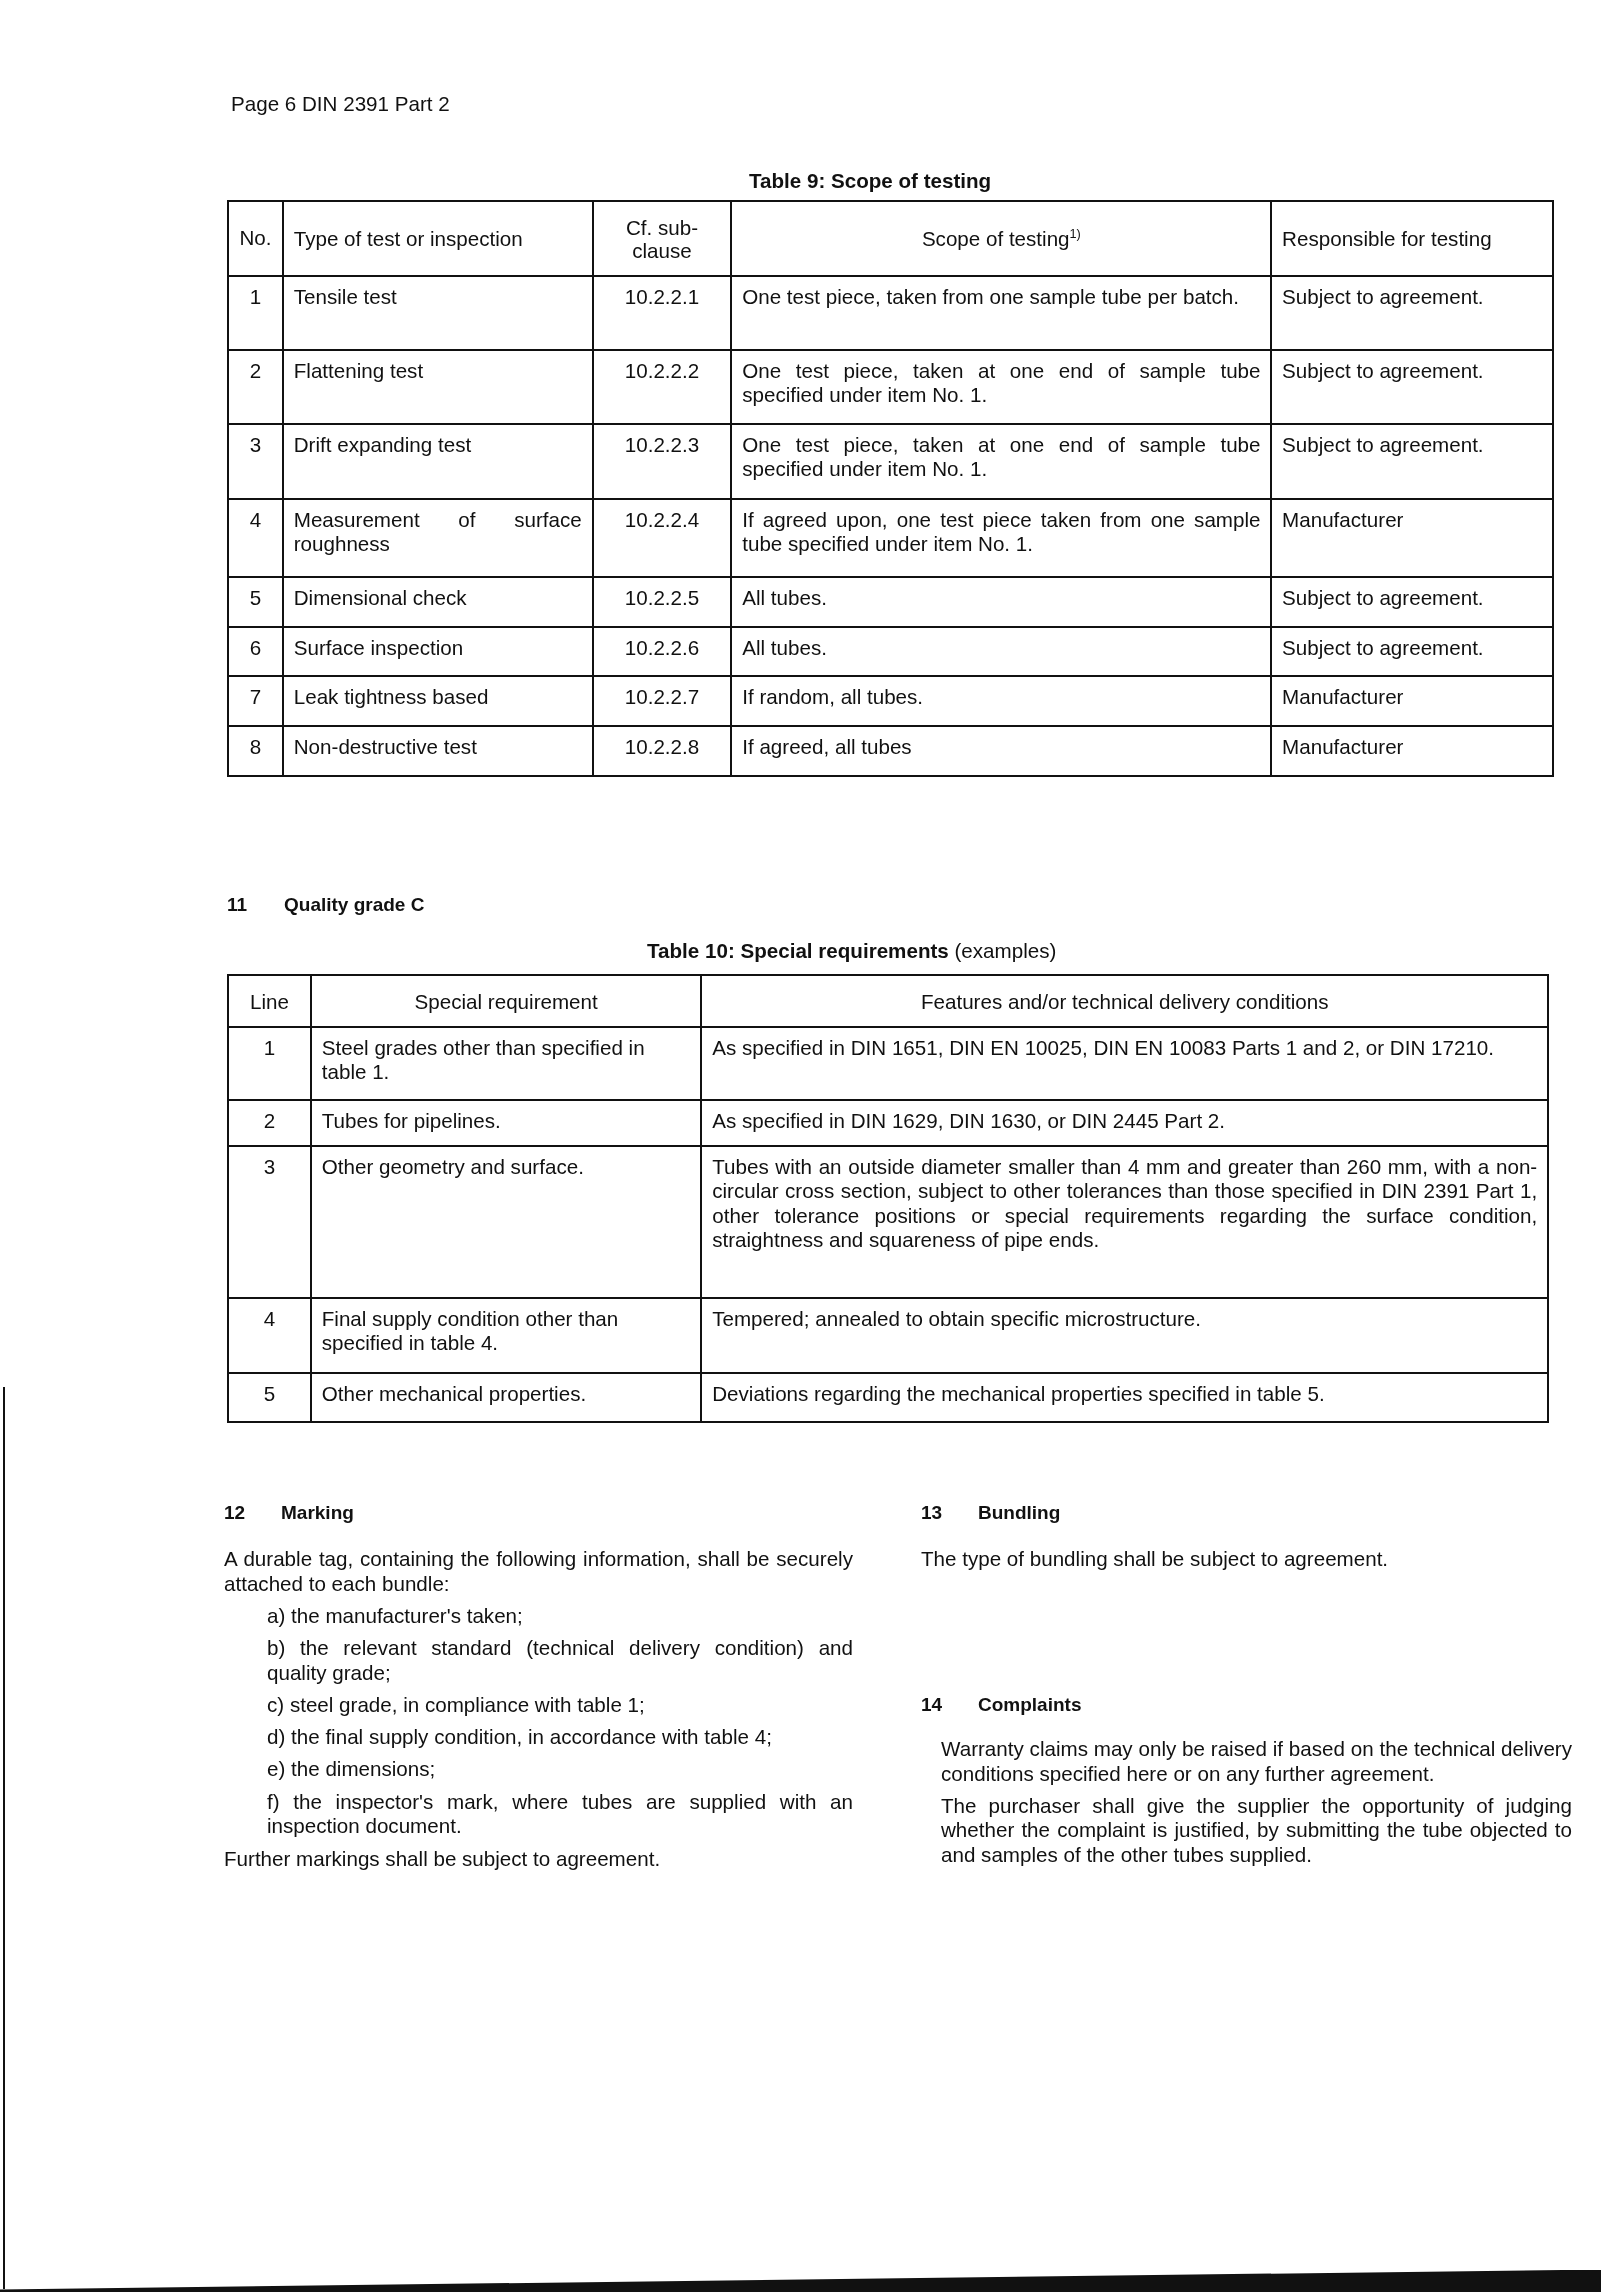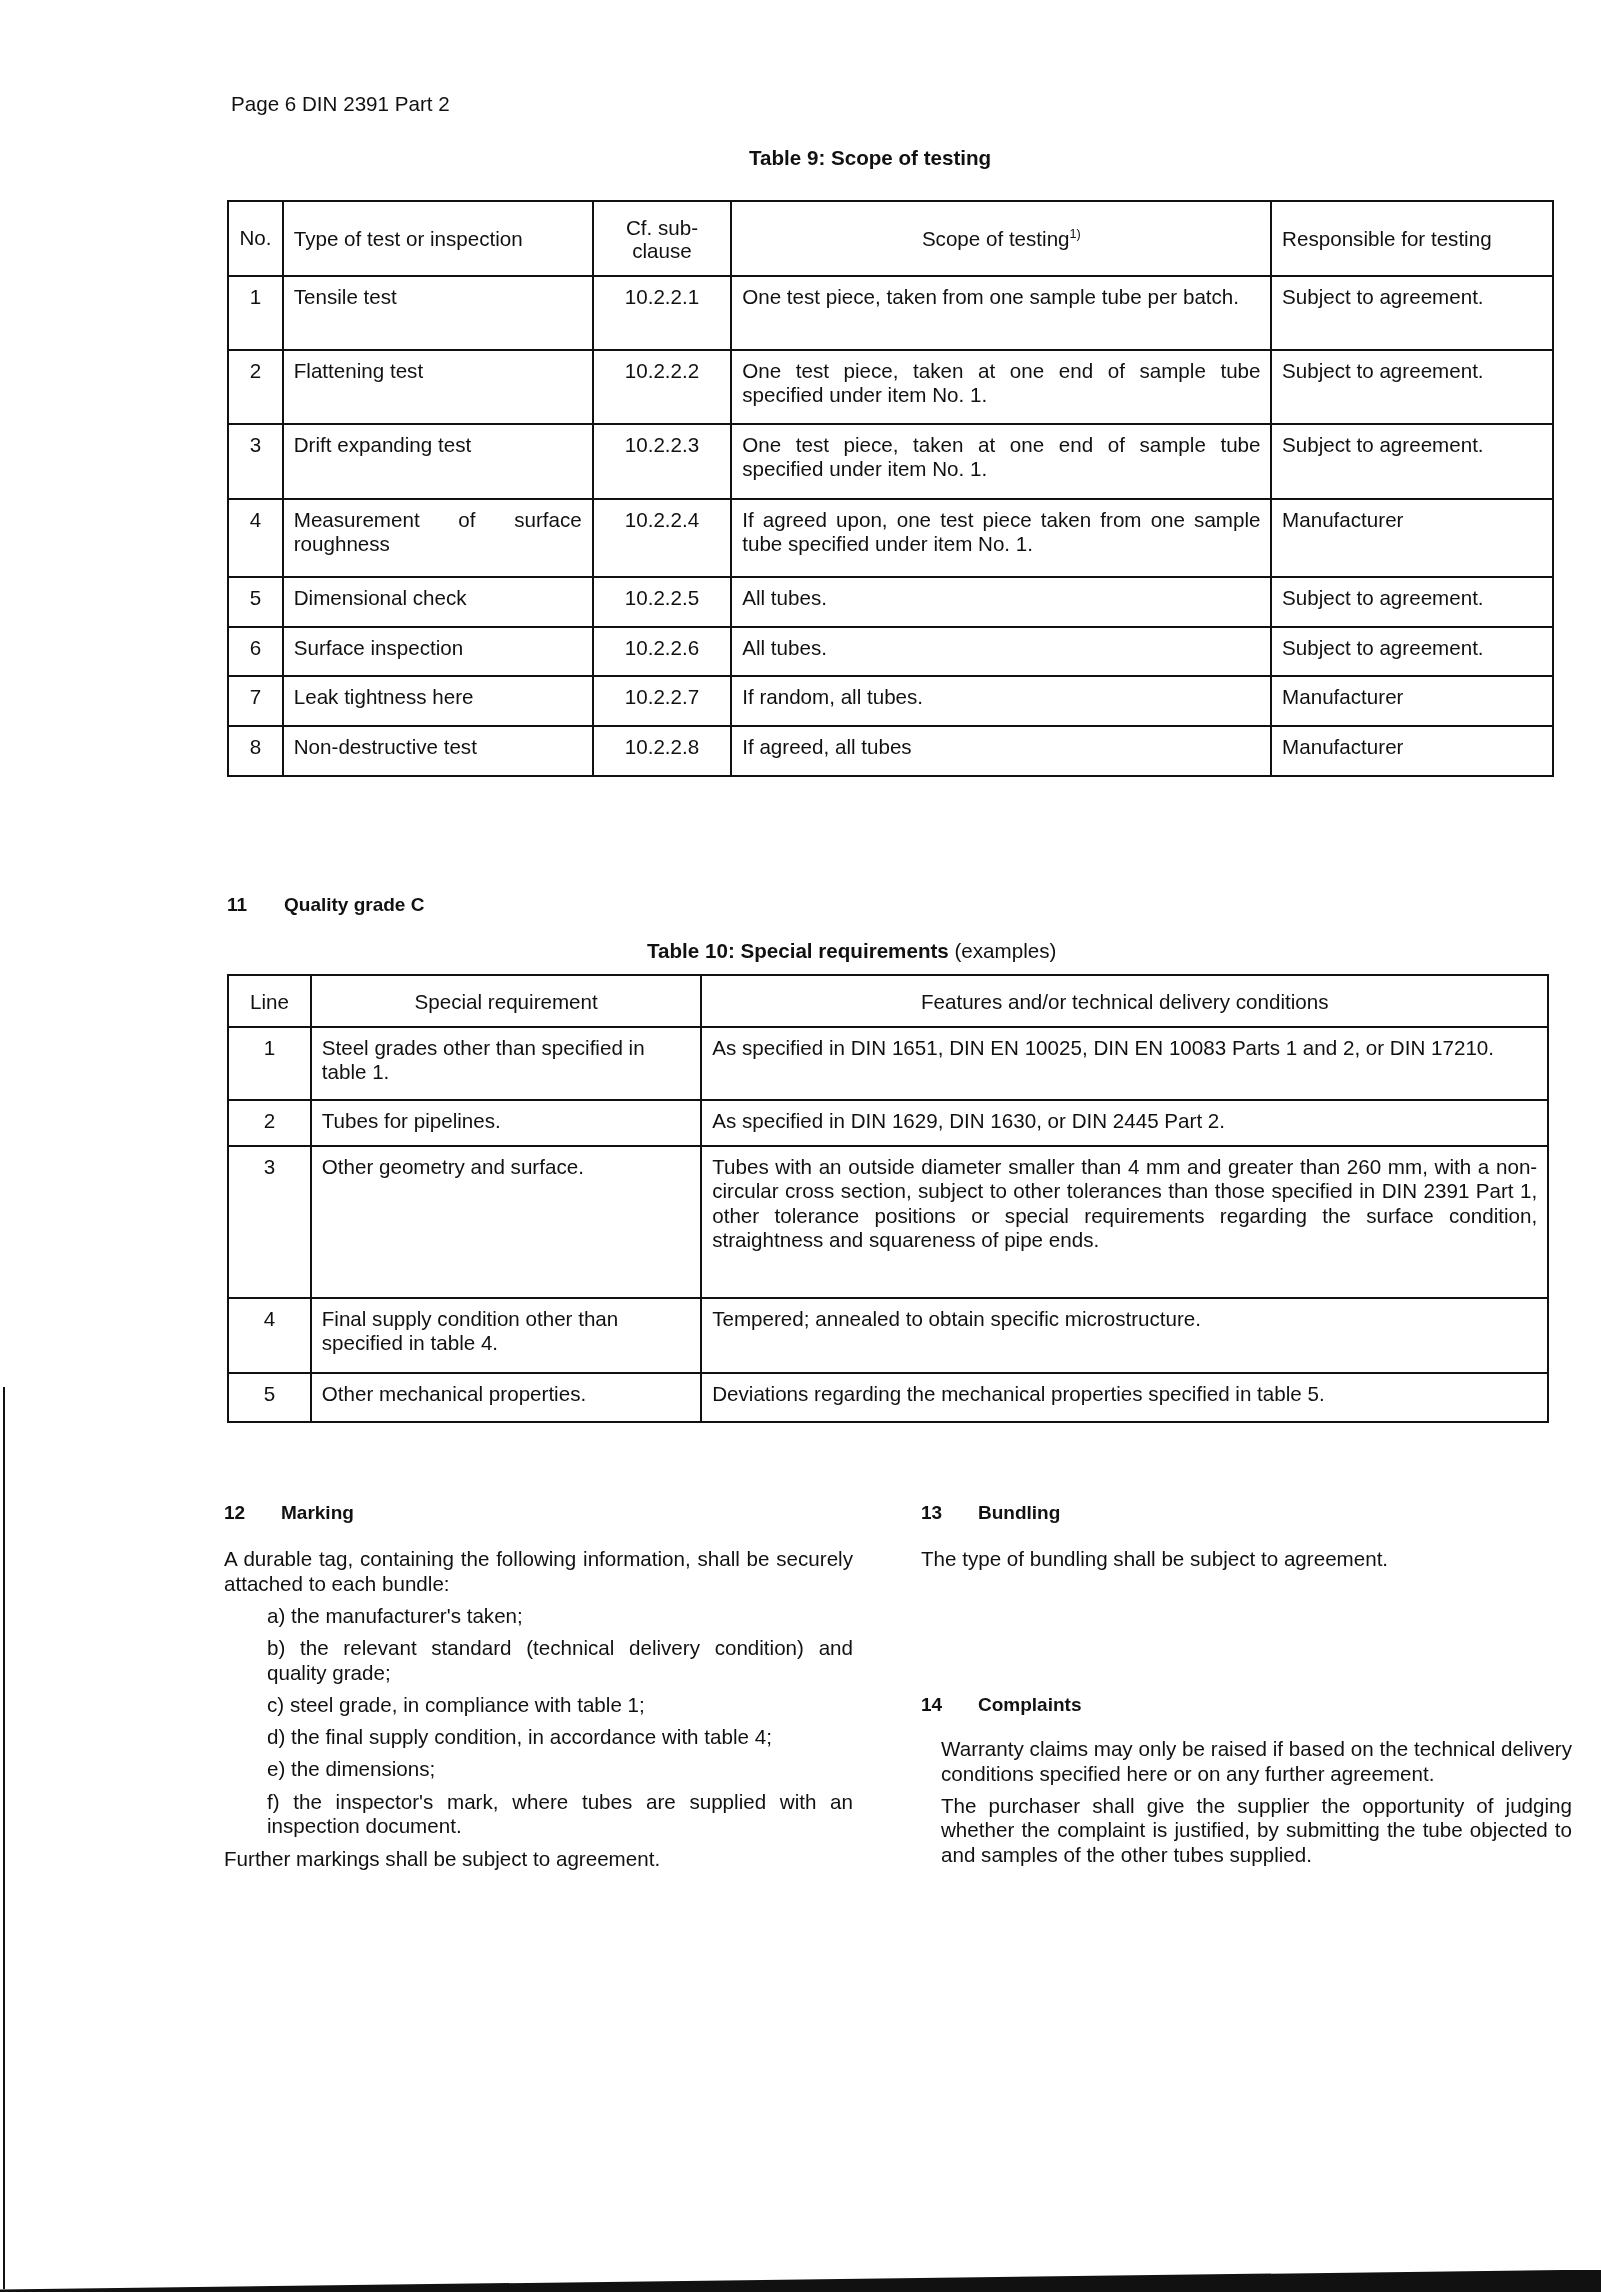--- a/index.html
+++ b/index.html
@@ -23,21 +23,21 @@
   .scan-band { position:absolute; left:0; bottom:0; width:1602px; height:23.5px; background:#111;
                clip-path: polygon(0 100%, 0 85%, 100% 0, 100% 100%); }
   .edge-line { position:absolute; left:2.9px; top:1387px; width:2px; height:902px; background:#111; }
   sup { font-size:12.7px; line-height:0; }
 </style>
 </head>
 <body>
 
 <div class="abs hdr">Page 6   DIN 2391 Part 2</div>
 
-<div class="abs tcap" style="left:749px; top:146px;">Table 9:  Scope of testing</div>
+<div class="abs tcap" style="left:749px; top:169px;">Table 9:  Scope of testing</div>
 
 <table class="grid" style="left:227px; top:200px; width:1327px;">
   <colgroup>
     <col style="width:55px">
       <col style="width:310px">
       <col style="width:139px">
       <col style="width:541px">
       <col style="width:282px">
   </colgroup>
   <tbody>
@@ -85,21 +85,21 @@
   </tr>
   <tr style="height:49px">
     <td class="c">6</td>
     <td>Surface inspection</td>
     <td class="c">10.2.2.6</td>
     <td>All tubes.</td>
     <td>Subject to agreement.</td>
   </tr>
   <tr style="height:50px">
     <td class="c">7</td>
-    <td>Leak tightness here</td>
+    <td>Leak tightness based</td>
     <td class="c">10.2.2.7</td>
     <td>If random, all tubes.</td>
     <td>Manufacturer</td>
   </tr>
   <tr style="height:50px">
     <td class="c">8</td>
     <td>Non-destructive test</td>
     <td class="c">10.2.2.8</td>
     <td>If agreed, all tubes</td>
     <td>Manufacturer</td>

